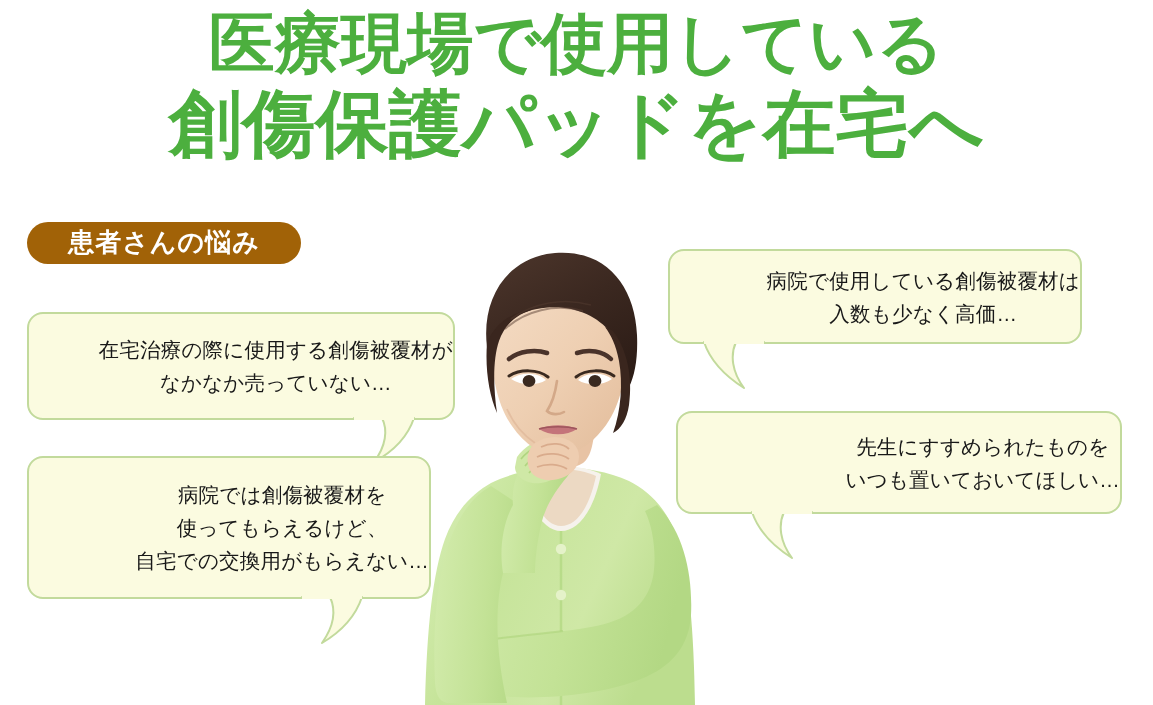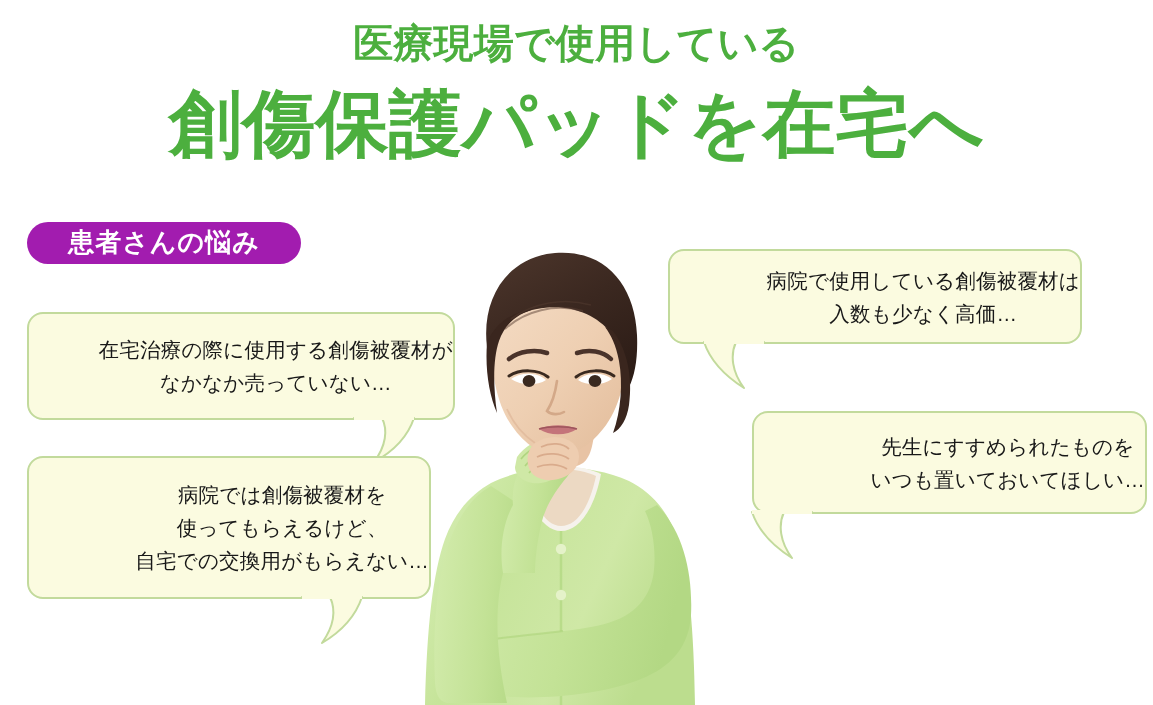--- a/index.html
+++ b/index.html
@@ -30,41 +30,41 @@
     width: 1153px;
     text-align: center;
     line-height: 1.0;
     color: #4caf3e;
     font-weight: 700;
     letter-spacing: 0.01em;
     white-space: nowrap;
   }
   .headline-line1 {
     display: block;
-    font-size: 40px;
+    font-size: 66px;
     line-height: 74px;
     font-weight: 700;
   }
   .headline-line2 {
     display: block;
     font-size: 73px;
     line-height: 88px;
     font-weight: 700;
     letter-spacing: 0.005em;
   }
 
   
   .badge {
     position: absolute;
     left: 27px;
     top: 222px;
     width: 274px;
     height: 42px;
     border-radius: 21px;
-    background: #a21caf;
+    background: #a16207;
     display: flex;
     align-items: center;
     justify-content: center;
   }
   .badge-label {
     color: #ffffff;
     font-size: 26px;
     font-weight: 700;
     letter-spacing: 0.04em;
     line-height: 1;
@@ -96,21 +96,21 @@
   
   .tail {
     position: absolute;
     overflow: visible;
     pointer-events: none;
   }
 
   #bubble-supply      { left: 27px;  top: 312px; width: 428px; height: 108px; }
   #bubble-cost        { left: 668px; top: 249px; width: 414px; height: 95px;  }
   #bubble-hospital    { left: 27px;  top: 456px; width: 404px; height: 143px; }
-  #bubble-recommend   { left: 752px; top: 411px; width: 395px; height: 103px; }
+  #bubble-recommend   { left: 676px; top: 411px; width: 446px; height: 103px; }
 
   #tail-supply    { left: 352px; top: 416px;  width: 76px; height: 50px; }
   #tail-hospital  { left: 300px; top: 595px;  width: 76px; height: 52px; }
   #tail-cost      { left: 690px; top: 340px;  width: 76px; height: 52px; }
   #tail-recommend { left: 738px; top: 510px;  width: 76px; height: 52px; }
 
   
   .woman {
     position: absolute;
     left: 395px;

